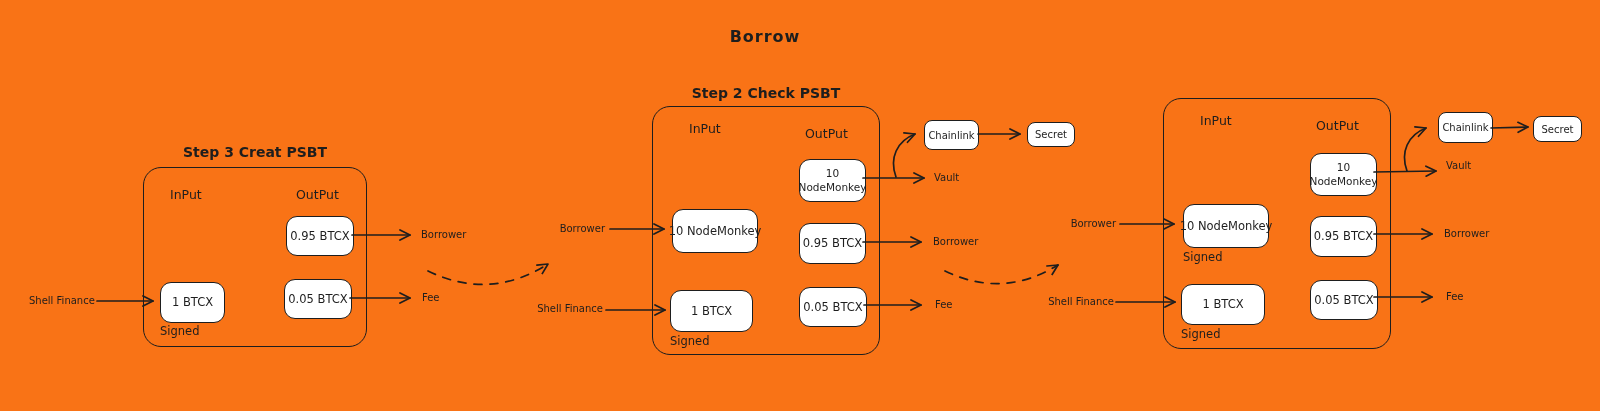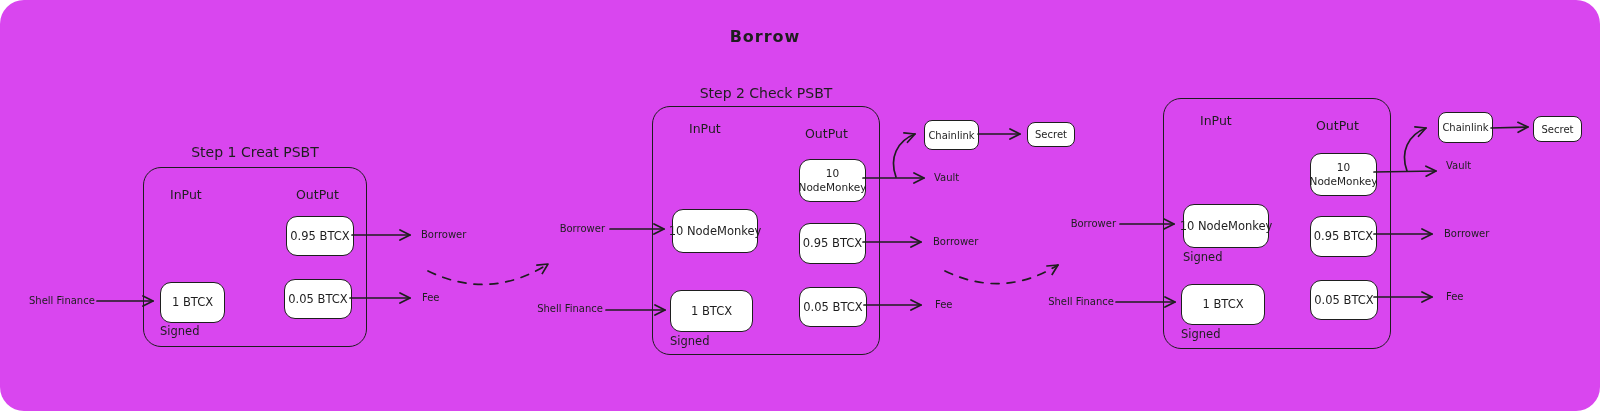--- a/index.html
+++ b/index.html
@@ -1,23 +1,23 @@
 <!DOCTYPE html>
 <html><head>
 <meta charset="utf-8">
 <style>
   html,body{margin:0;padding:0;}
   body{background:#ffffff;font-family:"DejaVu Sans","Liberation Sans",sans-serif;color:#1e1e1e;}
-  #canvas{position:relative;width:1600px;height:411px;background:#d946ef;overflow:hidden;border-radius:24px;}
+  #canvas{position:relative;width:1600px;height:411px;background:#f97316;overflow:hidden;}
 
   .diagram-title{position:absolute;left:690px;top:27px;width:150px;text-align:center;
     font-size:16px;font-weight:bold;letter-spacing:1px;}
 
   .step-box{position:absolute;border:1.7px solid #1e1e1e;border-radius:18px;background:transparent;}
-  .step-label{position:absolute;left:-40px;right:-40px;text-align:center;font-size:14px;font-weight:400;white-space:nowrap;}
+  .step-label{position:absolute;left:-40px;right:-40px;text-align:center;font-size:14px;font-weight:700;white-space:nowrap;}
   .col-header{position:absolute;font-size:12.5px;white-space:nowrap;}
 
   .node{position:absolute;border:1.6px solid #1e1e1e;border-radius:11px;background:#ffffff;
     display:flex;align-items:center;justify-content:center;text-align:center;
     font-size:11.5px;white-space:nowrap;line-height:1.25;}
   .node .two-line{font-size:10.5px;}
   .node .two-line span{display:block;}
 
   .note{position:absolute;text-align:left;font-size:11.5px;}
   .side-label{position:absolute;font-size:10px;white-space:nowrap;}
@@ -31,21 +31,21 @@
   #connector-layer path.dashed{stroke-dasharray:8 8;}
 </style>
 </head>
 <body>
 
 <div id="canvas">
 
   <div class="diagram-title">Borrow</div>
 
   <div class="step-box" style="left:143px;top:167px;width:222px;height:178px;">
-    <div class="step-label" style="top:-24px;">Step 1 Creat PSBT</div>
+    <div class="step-label" style="top:-24px;">Step 3 Creat PSBT</div>
     <div class="col-header" style="left:26px;top:19px;">InPut</div>
     <div class="col-header" style="left:152px;top:19px;">OutPut</div>
 
     <div class="node" style="left:142px;top:48px;width:66px;height:38px;">0.95 BTCX</div>
     <div class="node" style="left:140px;top:111px;width:66px;height:38px;">0.05 BTCX</div>
     <div class="node" style="left:16px;top:114px;width:63px;height:39px;">1 BTCX</div>
     <div class="note" style="left:16px;top:156px;width:63px;">Signed</div>
 
     <div class="side-label align-right" style="left:-115px;top:127px;width:64px;">Shell Finance</div>
     <div class="side-label" style="left:277px;top:61px;">Borrower</div>

